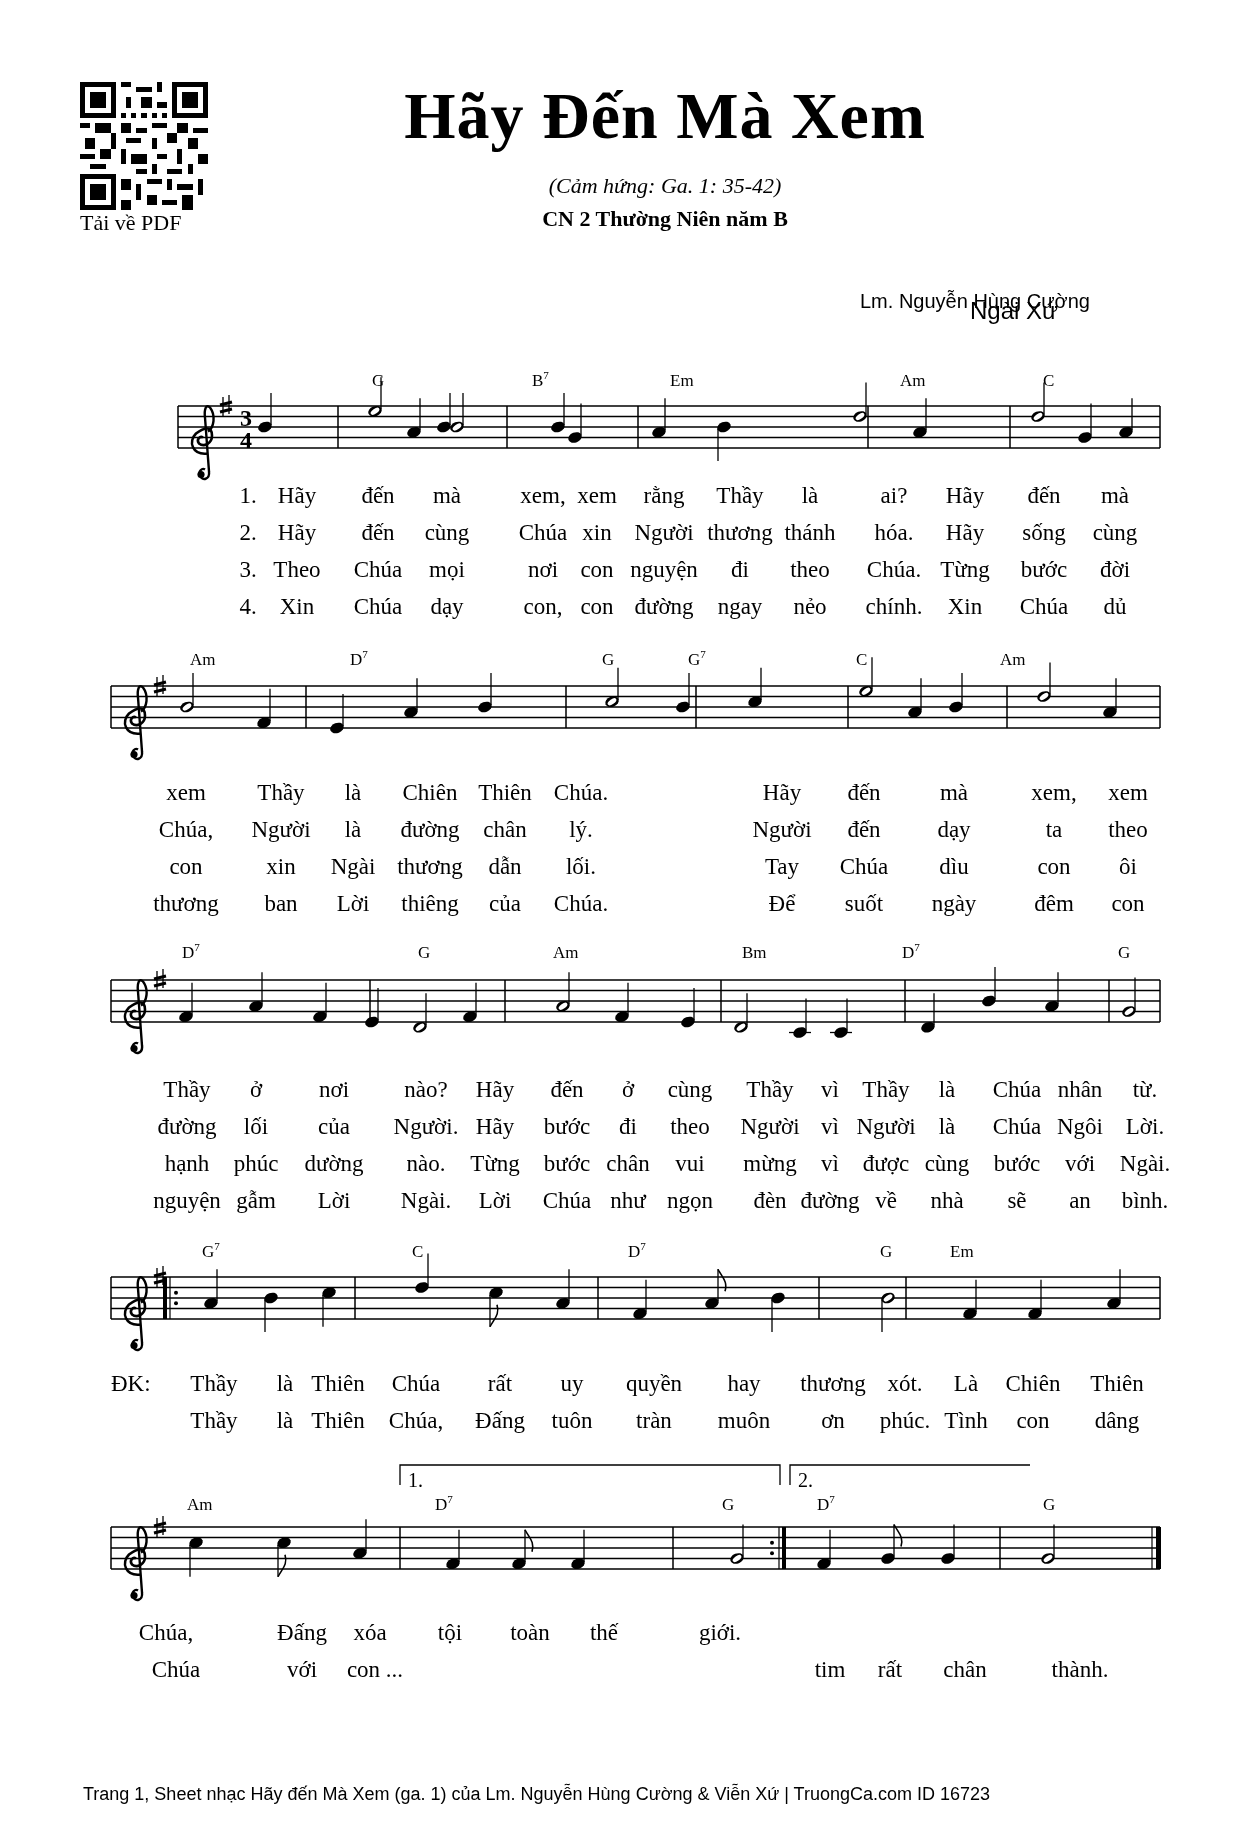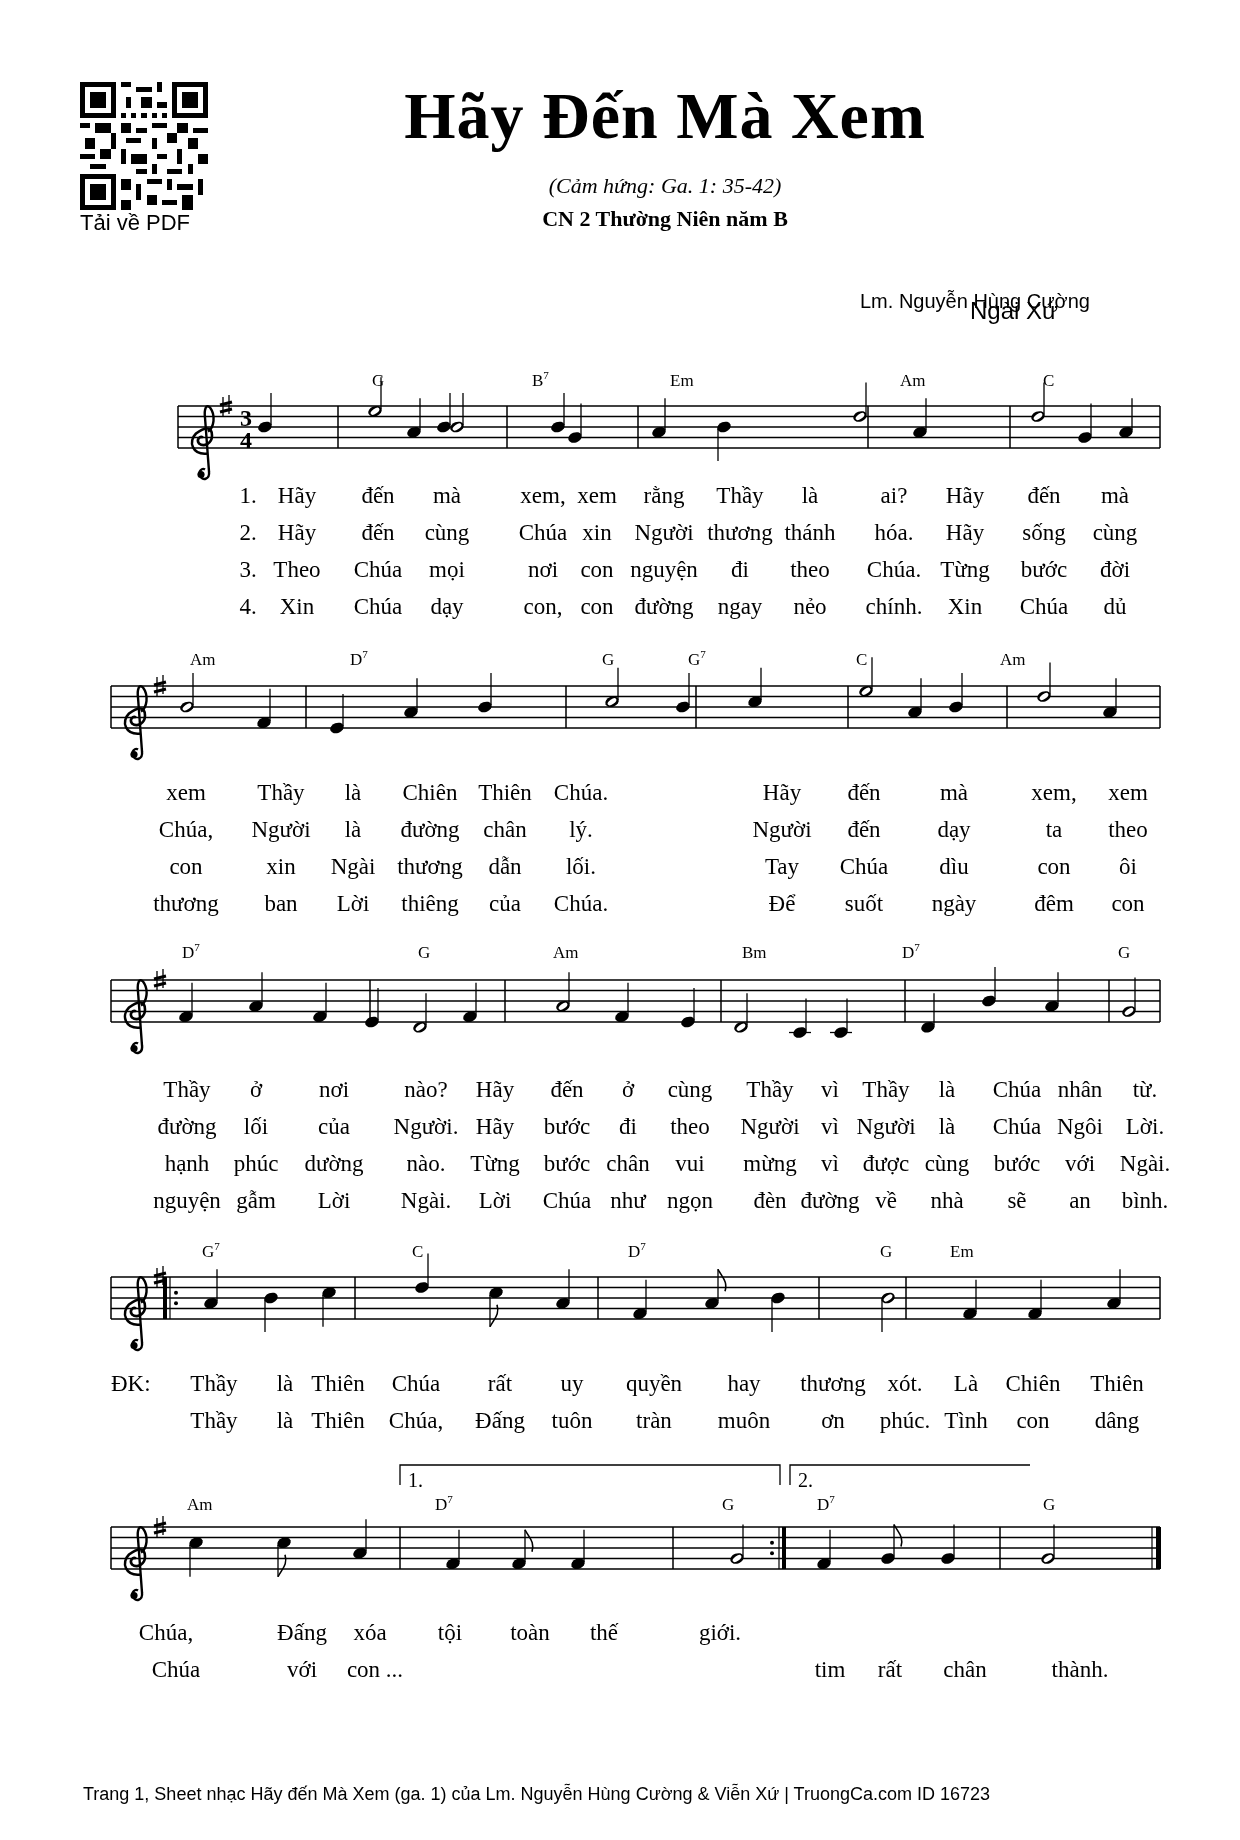--- a/index.html
+++ b/index.html
@@ -1,19 +1,19 @@
 <!DOCTYPE html>
 <html><head>
 <meta charset="utf-8">
 <style>
   html, body { margin:0; padding:0; background:#ffffff; }
   body { width:1240px; height:1840px; position:relative; overflow:hidden; color:#000; }
   .abs { position:absolute; }
   .qr { left:80px; top:82px; width:128px; height:128px; }
-  .qr-label { left:80px; top:210px; font-family:Liberation Sans, sans-serif; font-size:22px; }
+  .qr-label { left:80px; top:210px; font-family:Liberation Serif, serif; font-size:22px; }
   .title { left:0; width:1330px; top:78px; text-align:center; font-family:"Liberation Serif", serif; font-weight:bold; font-size:66px; letter-spacing:1px; }
   .subtitle { left:0; width:1330px; top:173px; text-align:center; font-family:"Liberation Serif", serif; font-style:italic; font-size:22px; }
   .occasion { left:0; width:1330px; top:206px; text-align:center; font-family:"Liberation Serif", serif; font-weight:bold; font-size:22px; }
   .composer { left:860px; top:263px; font-family:"Liberation Sans", sans-serif; font-size:20px;margin-top:27px; }
   .arranger { left:970px; top:297px; font-family:"Liberation Sans", sans-serif; font-size:24px; }
   .footer { left:83px; top:1784px; font-family:Liberation Sans, sans-serif; font-size:18px; }
   svg text { font-family:"Liberation Serif", serif; }
   .lyr { font-size:23px; }
   .chord { font-size:17px; }
 </style>

